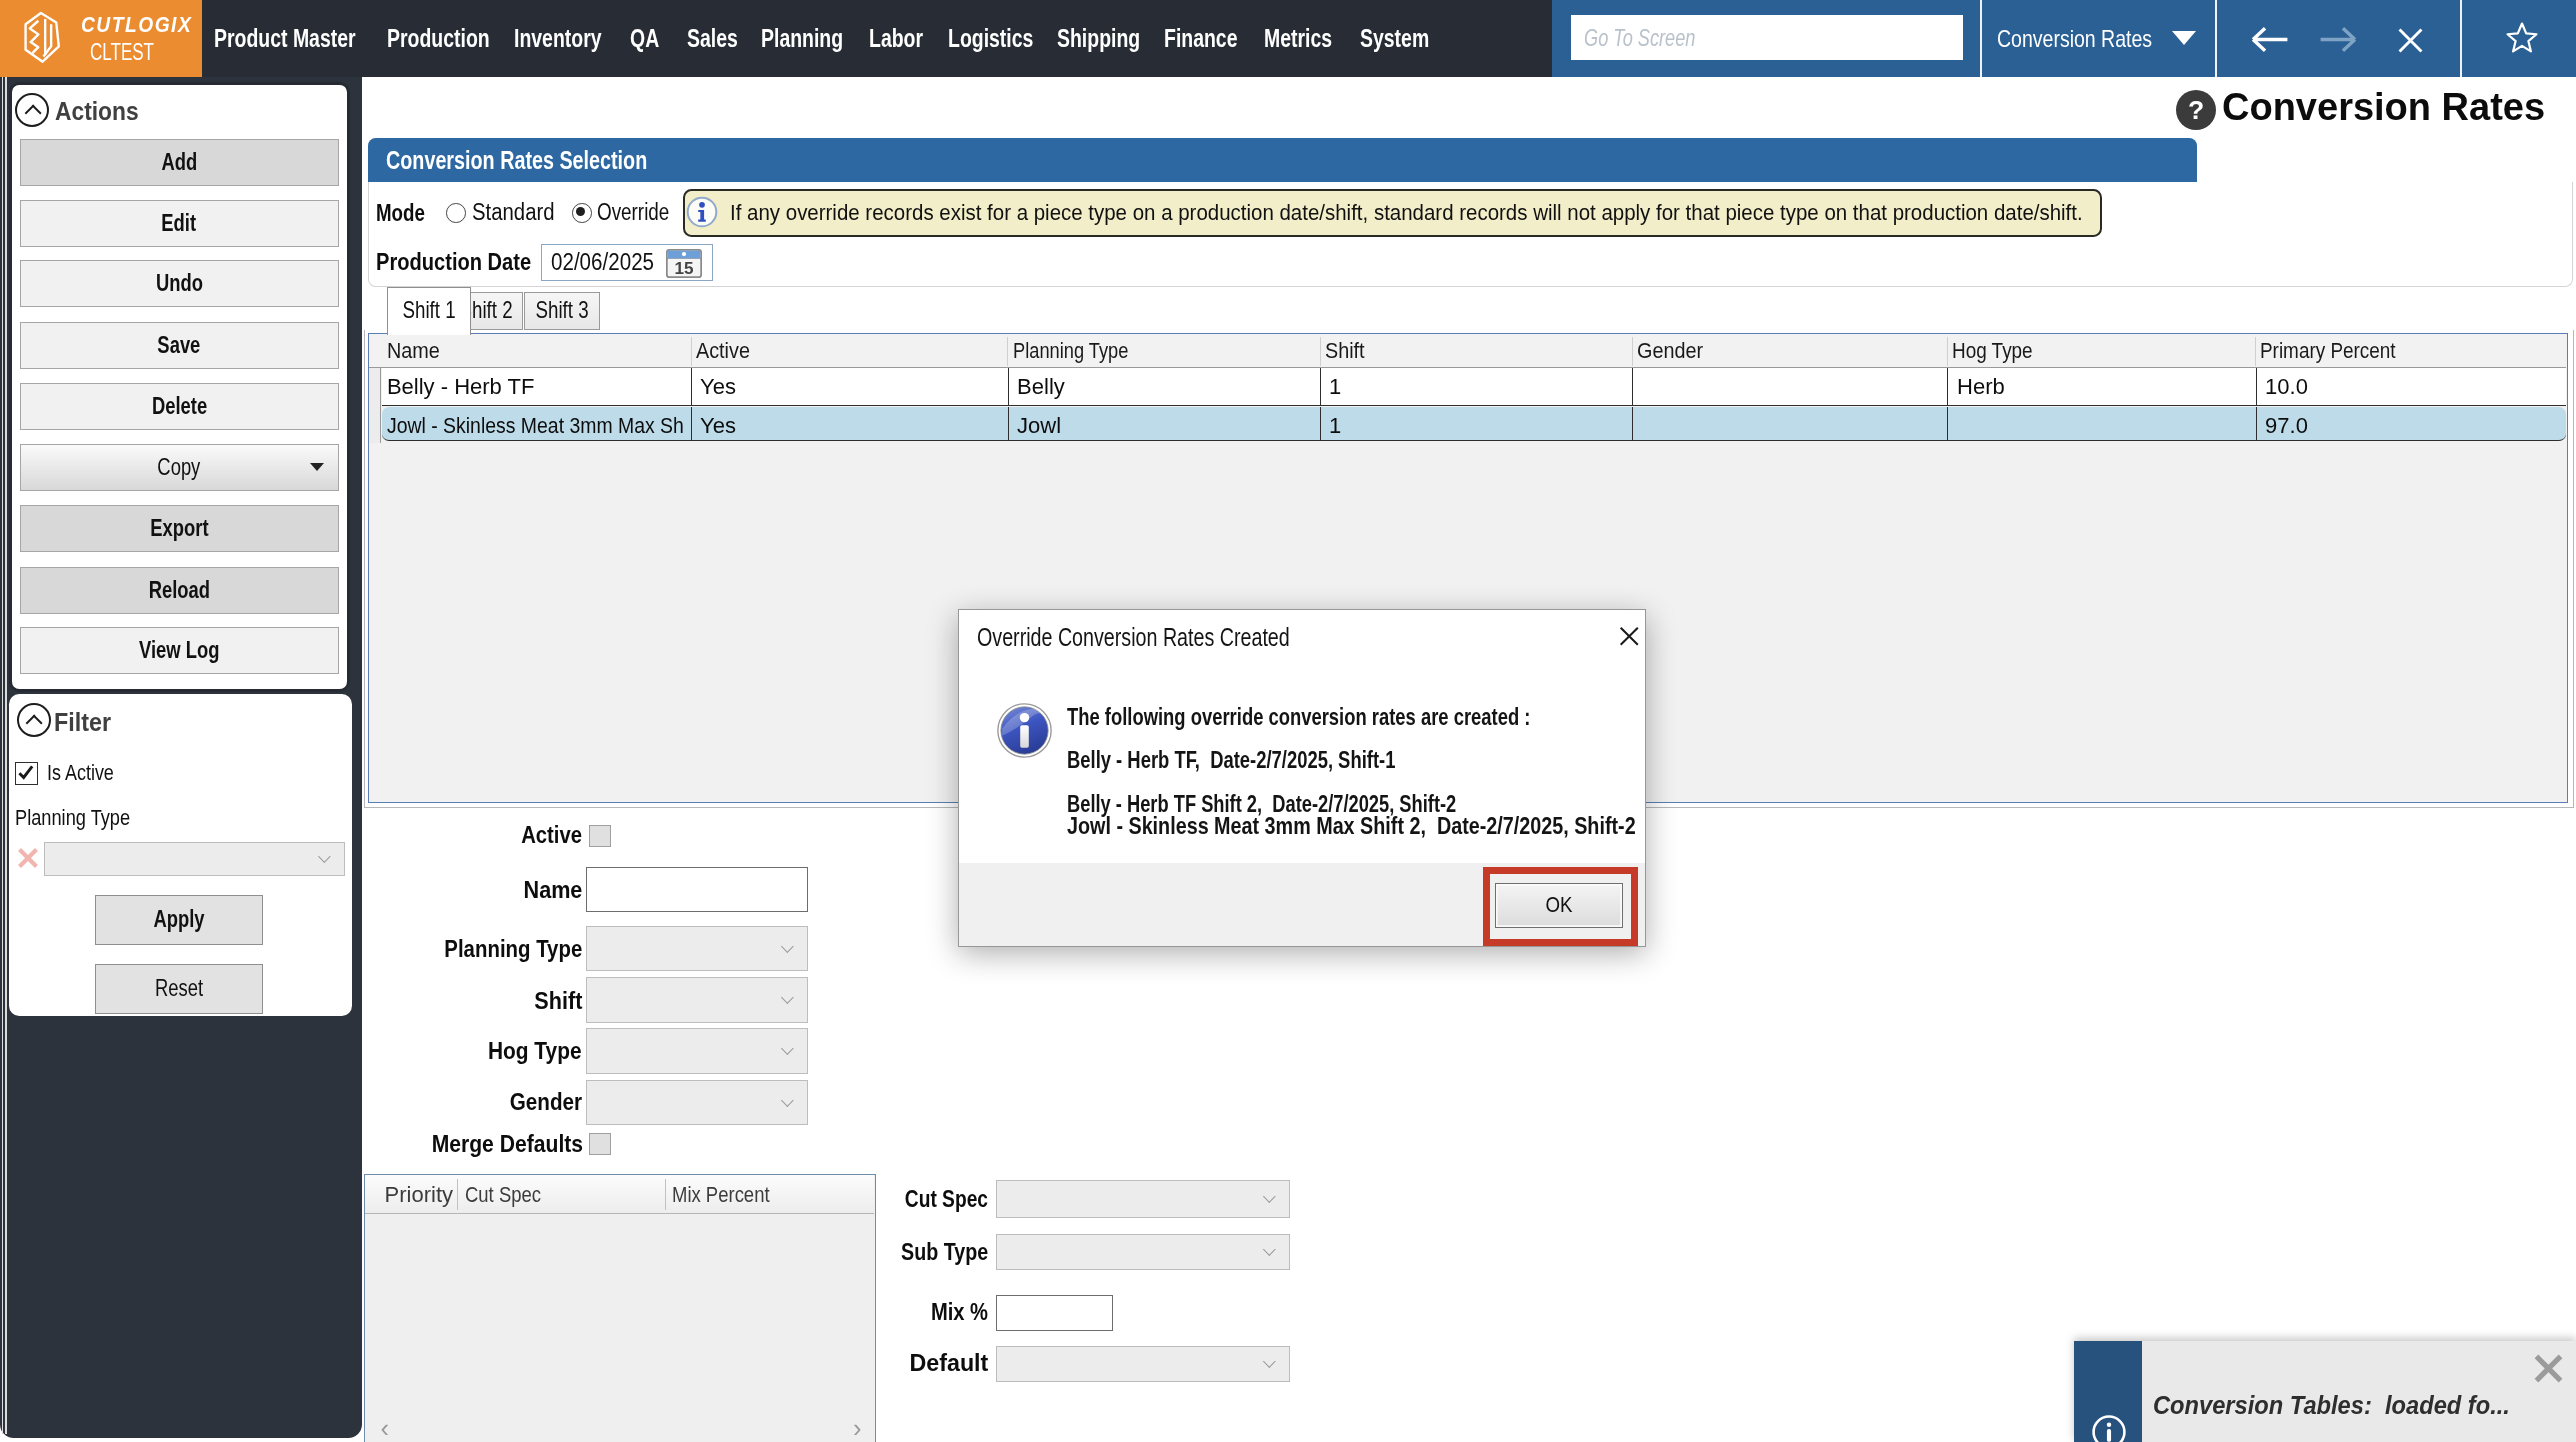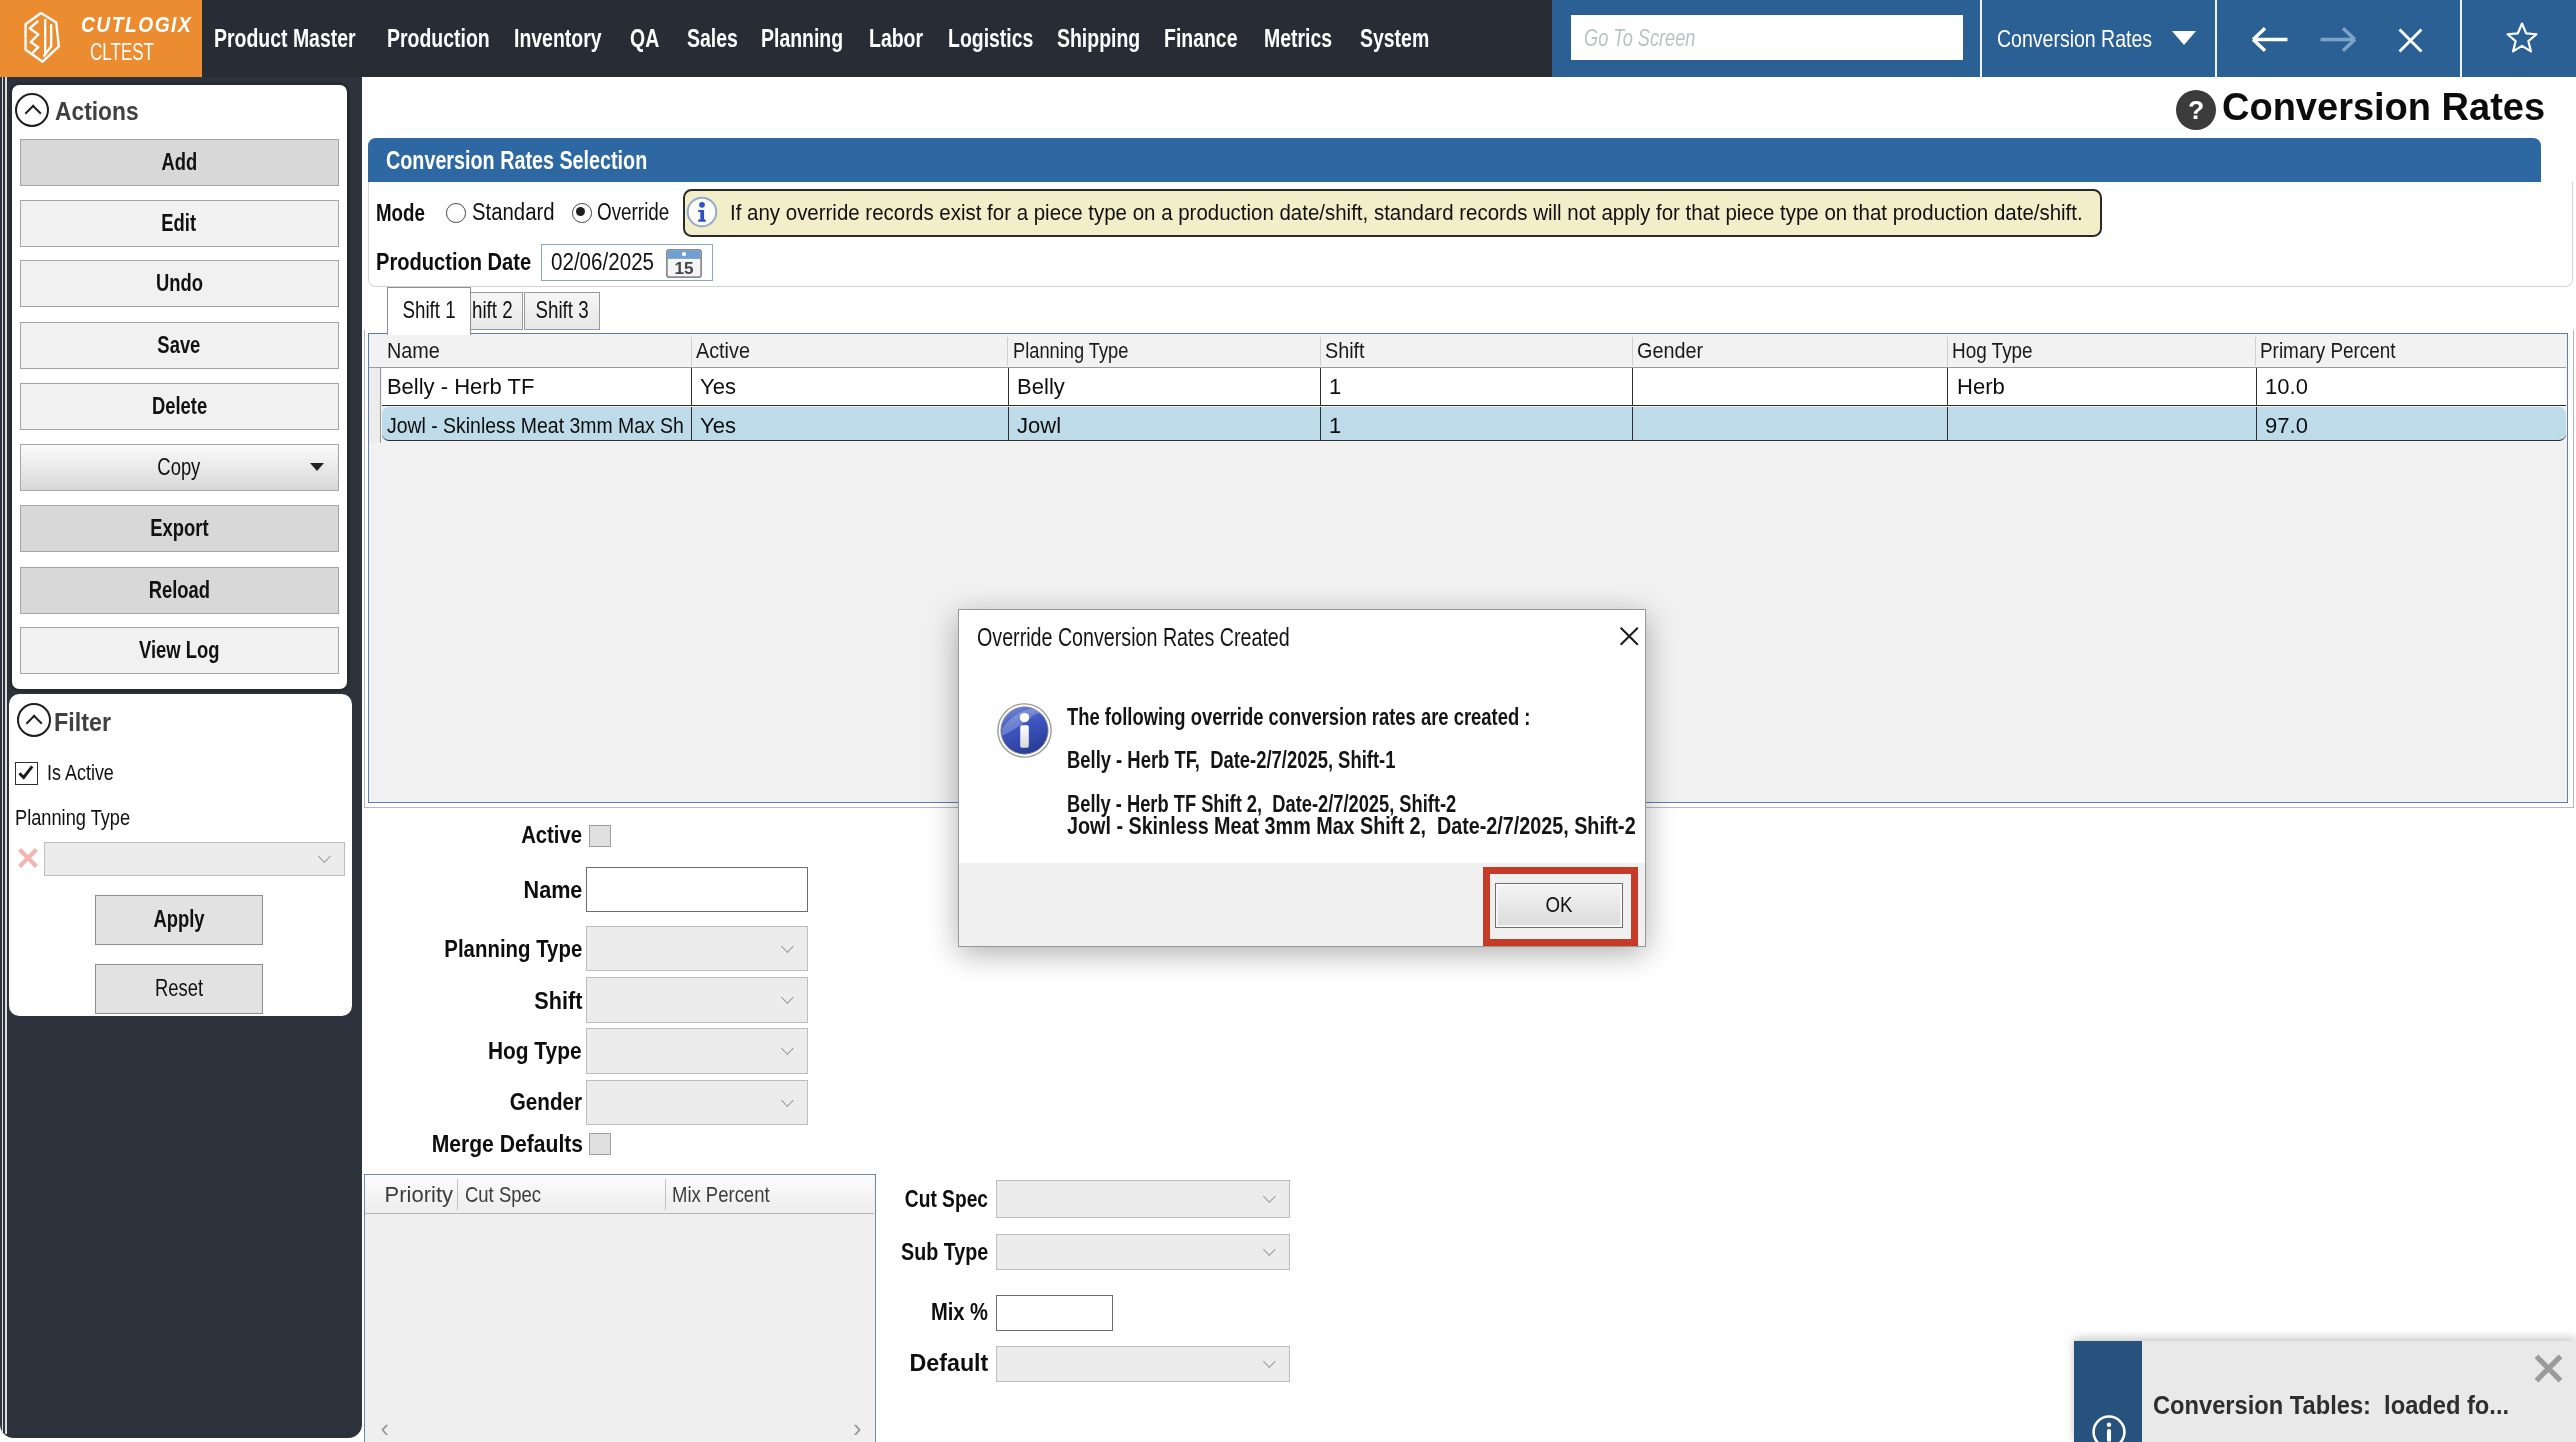--- a/index.html
+++ b/index.html
@@ -30,21 +30,21 @@
   .ptitle { position:absolute; font-size:26.5px; font-weight:bold; color:#404040; }
   .sbtn { position:absolute; left:19.6px; width:319px; height:47px; background:#f1f1f1; border:1.7px solid #a6a6a6; font-size:23px; font-weight:bold; color:#111; text-align:center; line-height:44px; }
   .sbtn.dark { background:#d8d8d8; }
   .lbl26 { position:absolute; font-size:22px; color:#111; }
 
   
   #qcirc { left:2176px; top:90px; width:40px; height:40px; background:#3b3b3b; border-radius:50%; color:#fff; font-size:26.5px; font-weight:bold; text-align:center; line-height:40px; }
   #pgtitle { left:2222px; top:86px; height:43px; line-height:43px; font-size:38px; font-weight:bold; color:#0c0c0c; }
 
   
-  #sechdr { left:368px; top:138px; width:2173px; height:44px; background:#2d68a2; border-radius:7.7px 7.7px 0 0; }
+  #sechdr { left:368px; top:138px; width:1829px; height:44px; background:#2d68a2; border-radius:7.7px 7.7px 0 0; }
   #sechdr > span { position:absolute; left:18px; top:0; height:44px; line-height:44px; color:#fff; font-size:25px; font-weight:bold; }
   #secpanel { left:368px; top:182px; width:2205px; height:105px; background:#fff; border:0.9px solid #d4d4d4; border-top:none; border-radius:0 0 7.7px 7.7px; }
   .blbl { position:absolute; font-weight:bold; color:#0d0d0d; font-size:24px; }
   .radio { position:absolute; width:19.6px; height:19.6px; border:1.7px solid #454545; border-radius:50%; background:#fff; }
   .radio.sel:after { content:""; position:absolute; left:2.6px; top:2.6px; width:9.4px; height:9.4px; background:#1f1f1f; border-radius:50%; }
   .rlbl { position:absolute; font-size:23px; color:#111; height:25.6px; line-height:25.6px; }
   #infobox { left:683px; top:189px; width:1419px; height:48px; background:#f2eec9; border:2.6px solid #2a2a25; border-radius:8.5px; }
   #infotext { position:absolute; left:730px; top:189px; height:48px; line-height:48px; font-size:21.3px; color:#111; }
   #dateinput { left:541px; top:244px; width:172px; height:37px; background:#fff; border:1.7px solid #8aa8c5; }
   #datetext { left:551px; top:244px; height:37px; line-height:37px; font-size:23px; color:#111; }
@@ -84,21 +84,21 @@
   #dlg { left:958px; top:609px; width:688px; height:338px; background:#fff; border:0.9px solid #979797; box-shadow:0 6.8px 29px rgba(0,0,0,0.32); z-index:10; }
   #dlgtitle { position:absolute; left:18px; top:13.7px; height:27px; line-height:27px; font-size:25px; color:#141414; }
   #dlgfoot { position:absolute; left:0; bottom:0; width:100%; height:83px; background:#f0f0f0; }
   #redbox { position:absolute; left:524px; top:257px; width:155px; height:79px; border:7.7px solid #c53b28; background:#f0f0f0; }
   #okbtn { position:absolute; left:5.1px; top:9.4px; width:128px; height:45px; background:linear-gradient(#f4f4f4,#dcdcdc); border:1.7px solid #6e6e6e; box-shadow:inset 0 0 0 1.7px #fafafa; font-size:22px; color:#111; text-align:center; line-height:42px; }
   .dline { position:absolute; left:108px; height:25.6px; line-height:25.6px; font-size:24px; font-weight:bold; color:#141414; }
 
   
   #toast { left:2074px; top:1341px; width:502px; height:102px; background:#e9e9e9; box-shadow:0 -3.4px 8.5px rgba(0,0,0,0.22); z-index:5; }
   #toastblue { position:absolute; left:0; top:0; width:68px; height:102px; background:#28527e; }
-  #toasttext { position:absolute; left:79px; top:51px; height:27px; line-height:27px; font-size:25px; font-weight:bold; color:#2e2e2e; }
+  #toasttext { position:absolute; left:79px; top:51px; height:27px; line-height:27px; font-size:25px; font-weight:bold; color:#2e2e2e;font-style:italic; }
 </style>
 </head>
 <body>
 
 <div class="abs" id="topnav"></div>
 <div class="abs" id="topblue"></div>
 <input class="abs" id="gotoscreen" style="">
 <span id="gtstext"><span class="c" style="transform:scaleX(.757)">Go To Screen</span></span>
 <div class="abs" id="logo">
   <svg width="202" height="79" viewBox="0 0 237 92" style="position:absolute;left:0;top:0">

